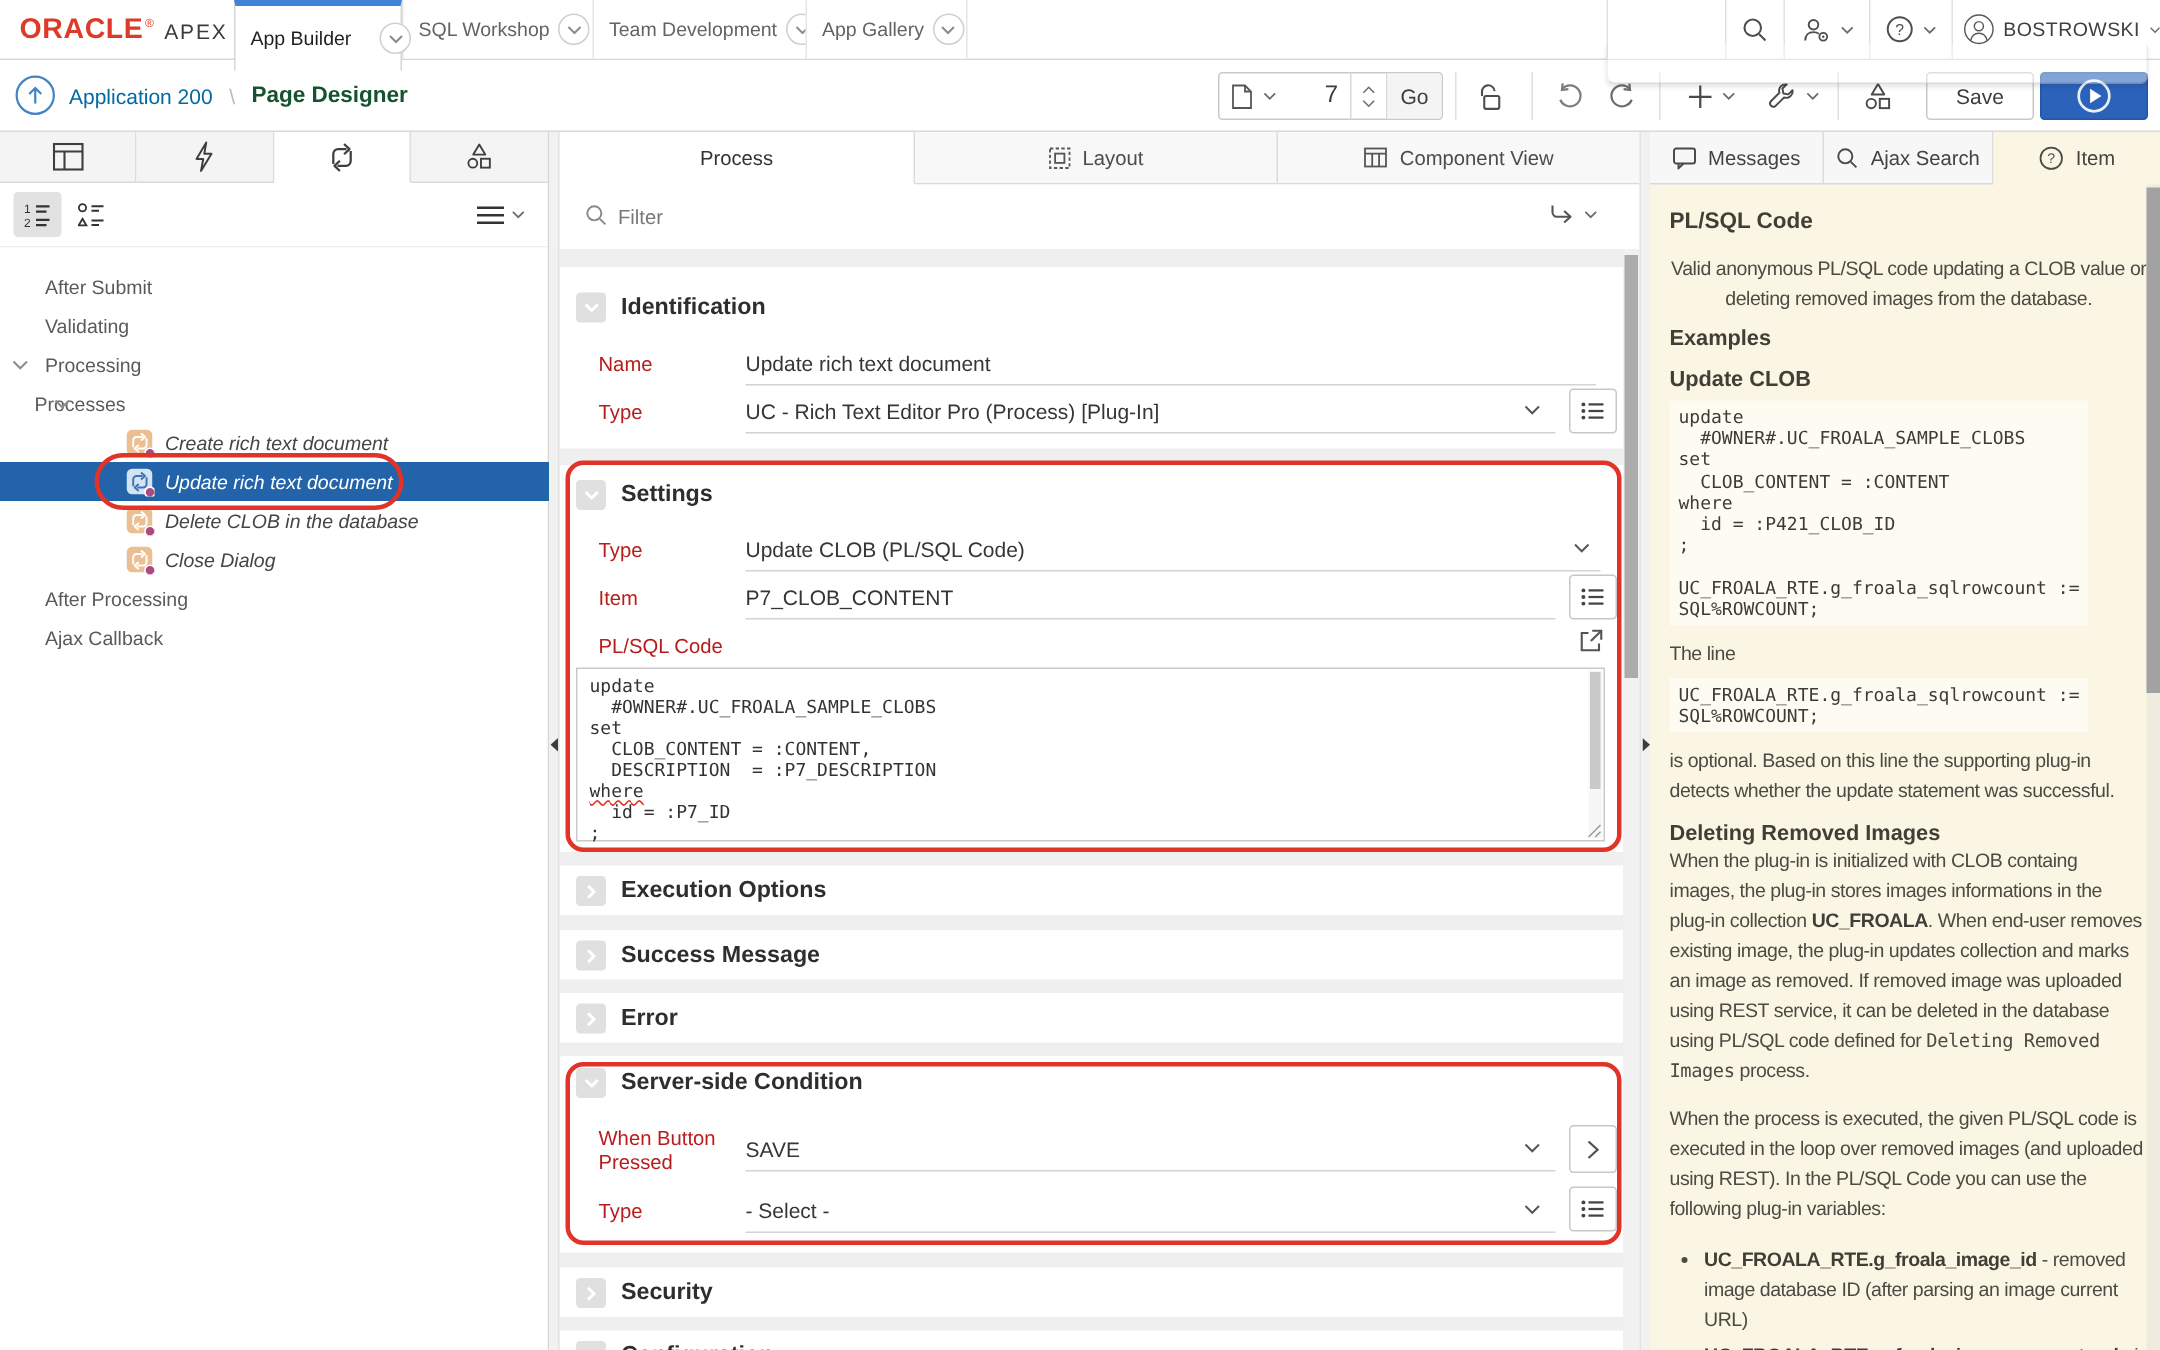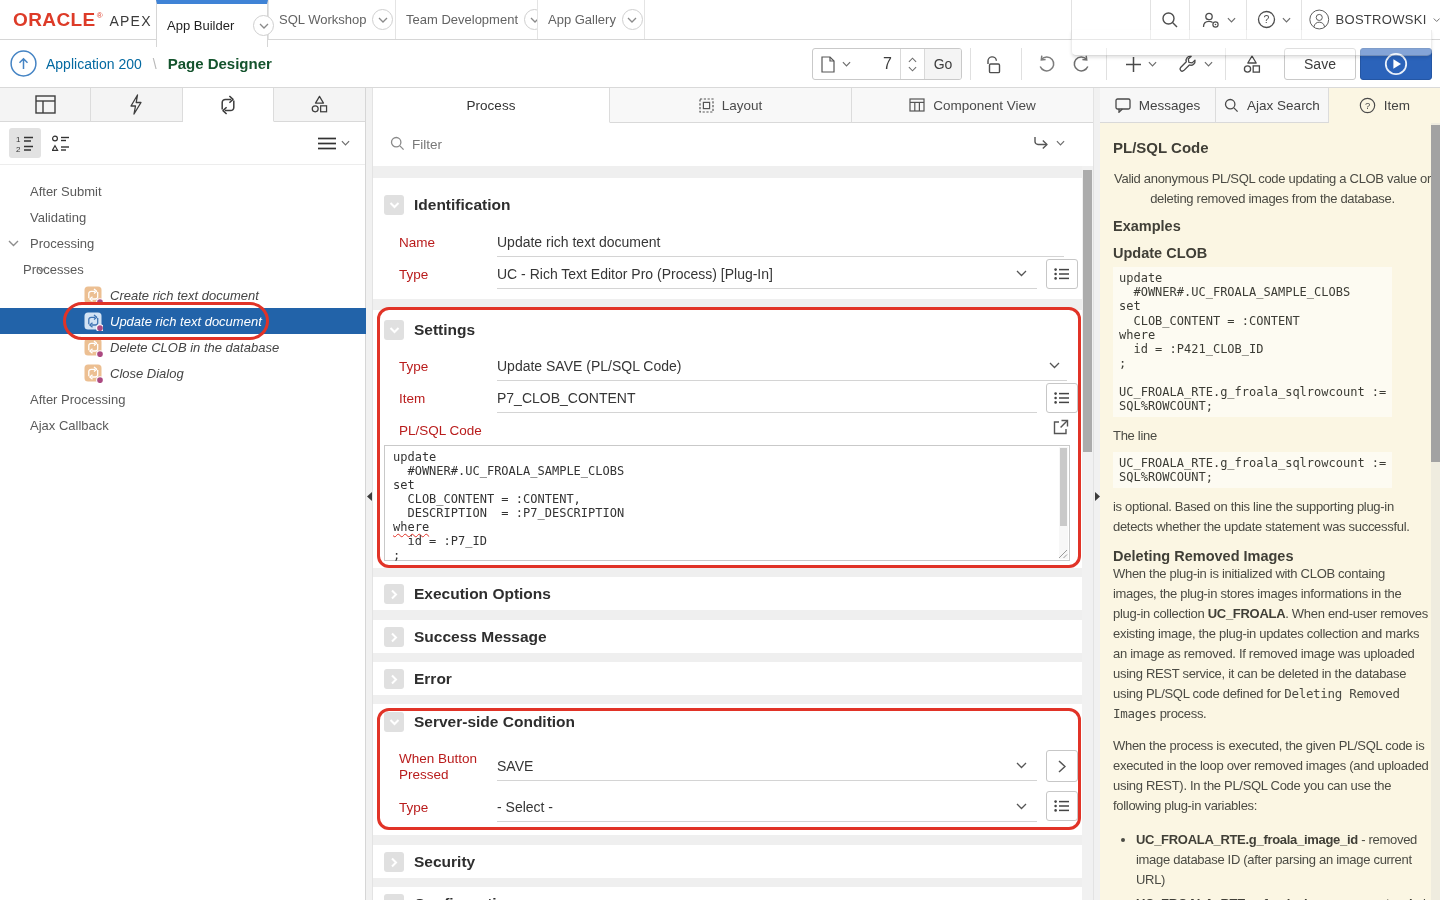--- a/index.html
+++ b/index.html
@@ -533,21 +533,21 @@
       <div class="sec" style="top:144px; height:258px;">
         <div class="sechead" style="top:10px;">
           <span class="secbox">
             <svg width="11" height="7" viewBox="0 0 11 7">
                 <path d="M1.5 1 L5.5 5 L9.5 1" fill="none" stroke="#fff" stroke-width="2"></path>
               </svg>
           </span>
           <span class="sectitle">Settings</span>
         </div>
         <span class="flabel" style="top:49px;">Type</span>
-        <span class="fvalue" style="top:48px;">Update SAVE (PL/SQL Code)</span>
+        <span class="fvalue" style="top:48px;">Update CLOB (PL/SQL Code)</span>
         <span class="fchev" style="left:676px; top:52px;">
           <svg width="11" height="7" viewBox="0 0 11 7">
               <path d="M1 1 L5.5 5.5 L10 1" fill="none" stroke="#555" stroke-width="1.3"></path>
             </svg>
         </span>
         <div class="funder" style="top:70px; width:570px;"></div>
         <span class="flabel" style="top:81px;">Item</span>
         <span class="fvalue" style="top:80px;">P7_CLOB_CONTENT</span>
         <div class="funder" style="top:102px; width:540px;"></div>
         <div class="fside" style="left:673px; top:73px;">

